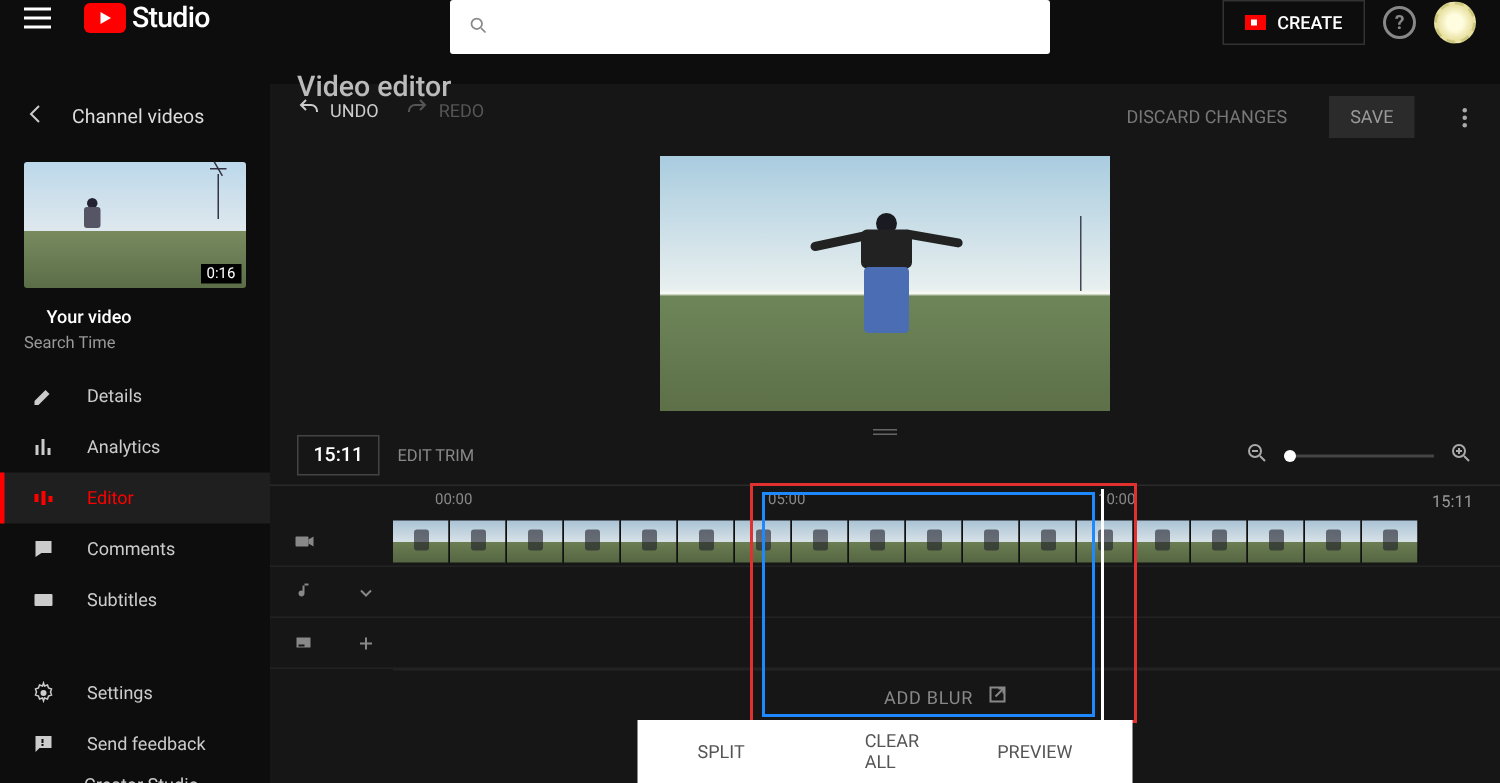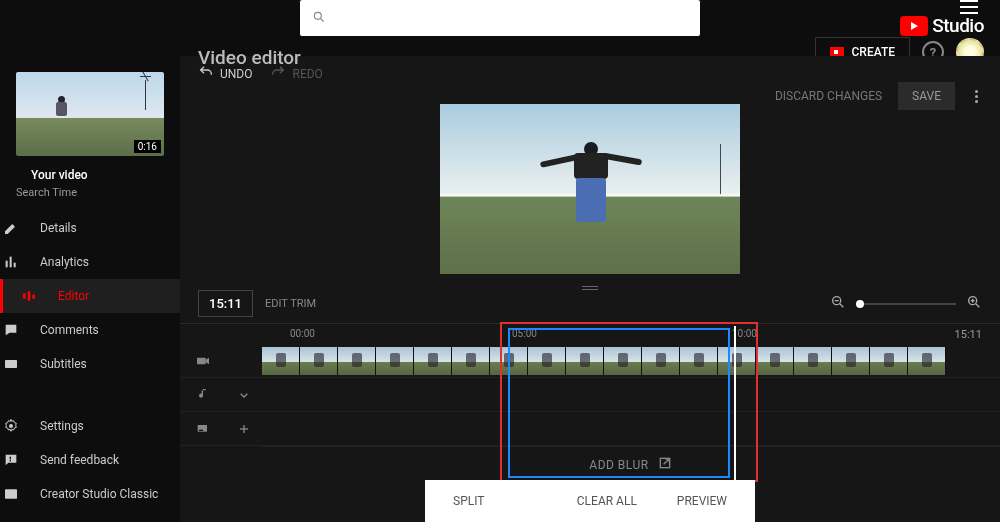--- a/index.html
+++ b/index.html
@@ -1,19 +1,19 @@
 <!DOCTYPE html>
 <html><head>
 <meta charset="utf-8">
 <style>
 * { margin: 0; padding: 0; box-sizing: border-box; font-family: Roboto, Arial, sans-serif; }
 body { background: #0d0d0d; color: #fff; width: 1000px; height: 522px; overflow: hidden; position: relative; }
 
 
-.header { height: 56px; background: #0d0d0d; display: flex; align-items: flex-end; padding: 0 16px; position: relative; flex-direction: column; }
+.header { height: 56px; background: #0d0d0d; display: flex; align-items: flex-start; padding: 0 16px; position: relative; }
 .menu-btn { width: 24px; height: 24px; display: flex; flex-direction: column; justify-content: center; gap: 4px; cursor: pointer; }
 .menu-btn span { height: 2px; background: #fff; width: 18px; }
 .logo { display: flex; align-items: center; margin-left: 16px; gap: 4px; }
 .logo-icon { width: 28px; height: 20px; background: #ff0000; border-radius: 4px; display: flex; align-items: center; justify-content: center; }
 .logo-tri { width: 0; height: 0; border-left: 7px solid #fff; border-top: 4px solid transparent; border-bottom: 4px solid transparent; margin-left: 1px; }
 .logo-text { font-size: 19px; font-weight: 500; letter-spacing: -0.5px; }
 .search-box { position: absolute; left: 300px; width: 400px; height: 36px; background: #fff; border-radius: 2px; display: flex; align-items: center; padding: 0 12px; }
 .search-box input { border: none; outline: none; flex: 1; font-size: 13px; color: #666; margin-left: 10px; background: transparent; }
 .header-right { margin-left: auto; display: flex; align-items: center; gap: 12px; }
 .create-btn { border: 1px solid #333; padding: 7px 14px; display: flex; align-items: center; gap: 8px; font-size: 12px; font-weight: 500; cursor: pointer; }
@@ -30,32 +30,32 @@
 .thumb { width: 148px; height: 84px; background: linear-gradient(to bottom, #bcd8ea 0%, #dfe8ee 55%, #788a5e 55%, #5c6e48 100%); position: relative; border-radius: 2px; }
 .thumb-wind { position: absolute; right: 18px; top: 8px; width: 1px; height: 30px; background: #334; }
 .thumb-wind::before, .thumb-wind::after { content:''; position:absolute; top:-4px; left:-5px; width:11px; height:1px; background:#334; }
 .thumb-wind::after { transform: rotate(60deg); }
 .thumb-person { position:absolute; left:32px; top:24px; width:28px; height:32px; }
 .thumb-person::before { content:''; position:absolute; left:10px; top:0; width:7px; height:7px; background:#223; border-radius:50%; }
 .thumb-person::after { content:''; position:absolute; left:8px; top:6px; width:11px; height:14px; background:#556; border-radius:2px; }
 .thumb-dur { position: absolute; bottom: 3px; right: 3px; background: #000; font-size: 10px; padding: 1px 4px; }
 .your-video { padding: 4px 31px; font-size: 12px; font-weight: 500; }
 .video-title { padding: 0 16px 12px; font-size: 11px; color: #999; }
-.nav-item { display: flex; align-items: center; padding: 0 2px; height: 34px; gap: 20px; font-size: 12px; color: #ccc; cursor: pointer; }
+.nav-item { display: flex; align-items: center; padding: 0 20px; height: 34px; gap: 20px; font-size: 12px; color: #ccc; cursor: pointer; }
 .nav-item.active { background: #1f1f1f; color: #ff0000; border-left: 3px solid #ff0000; padding-left: 17px; }
 .nav-spacer { height: 28px; }
 .nav-icon { width: 18px; height: 18px; display: flex; align-items: center; justify-content: center; }
 
 
 .content { flex: 1; background: #161616; position: relative; }
 .toprow { display: flex; align-items: flex-start; padding: 8px 18px; height: 44px; }
 .page-title { position: absolute; top: -10px; left: 18px; font-size: 19px; font-weight: 500; color: #bbb; }
 .undo-btn, .redo-btn { display: flex; align-items: center; gap: 6px; font-size: 12px; color: #ccc; margin-right: 18px; cursor: pointer; }
 .redo-btn { color: #555; }
-.toprow-right { margin-left: auto; display: flex; align-items: center; gap: 16px; margin-top: 18px; }
+.toprow-right { margin-left: auto; display: flex; align-items: center; gap: 28px; }
 .discard { font-size: 12px; color: #777; cursor: pointer; }
 .save-btn { background: #2b2b2b; color: #999; font-size: 12px; padding: 7px 14px; cursor: pointer; }
 .more-dots { display: flex; flex-direction: column; gap: 2px; cursor: pointer; padding: 4px; }
 .more-dots span { width: 3px; height: 3px; background: #aaa; border-radius: 50%; }
 
 .preview-area { display: flex; justify-content: center; padding: 4px 0 10px; }
 .preview { width: 300px; height: 170px; background: linear-gradient(to bottom, #a9ccdf 0%, #e8efef 52%, #fafaf4 54%, #6e8559 55%, #5d7048 100%); position: relative; }
 .prev-wind { position: absolute; right: 0; top: 30px; width: 40px; height: 70px; }
 .prev-wind::before { content:''; position:absolute; left:20px; top:10px; width:1px; height:50px; background:#445; }
 .prev-fig { position: absolute; left: 110px; top: 38px; width: 80px; height: 100px; }
@@ -86,21 +86,21 @@
 .film-strip { display: flex; height: 28px; margin-top: 3px; }
 .film-frame { width: 38px; height: 28px; background: linear-gradient(to bottom, #aac3d5 0%, #d8e2e7 52%, #6b7d52 52%, #556642 100%); border-right: 1px solid #111; position: relative; }
 .film-frame::after { content:''; position:absolute; left:14px; top:6px; width:10px; height:14px; background: rgba(30,30,40,.6); border-radius:2px; }
 
 .selection-box { position: absolute; border: 2px solid #e03030; pointer-events: none; }
 .inner-sel { position: absolute; border: 2px solid #1e88ff; pointer-events: none; }
 .playhead { position: absolute; width: 2px; background: #fff; pointer-events: none; }
 
 .add-blur-row { height: 36px; display: flex; align-items: center; justify-content: center; color: #888; font-size: 12px; gap: 8px; border-top: 1px solid #222; margin-left: 82px; letter-spacing: 0.5px; }
 
-.bottom-bar { position: absolute; bottom: 0; left: 50%; transform: translateX(-50%); width: 330px; height: 42px; background: #fff; display: flex; align-items: center; padding: 0 28px; gap: 40px; }
+.bottom-bar { position: absolute; bottom: 0; left: 50%; transform: translateX(-50%); width: 330px; height: 42px; background: #fff; display: flex; align-items: center; padding: 0 40px; gap: 40px; }
 .bottom-bar span { font-size: 12px; color: #555; cursor: pointer; }
 .bottom-bar .gap { flex: 1; }
 
 svg { width: 16px; height: 16px; }
 .s14 svg { width: 14px; height: 14px; }
 </style>
 </head>
 <body>
 
 <div class="header">
@@ -127,20 +127,26 @@
       <span>CREATE</span>
     </div>
     <div class="help-btn">?</div>
     <div class="avatar"></div>
   </div>
 </div>
 
 <div class="main">
 
   <div class="sidebar">
+    <div class="back-row">
+      <span><svg viewBox="0 0 24 24" fill="none" stroke="#ccc" stroke-width="2">
+            <path d="M15 4l-8 8 8 8"></path>
+          </svg></span>
+      <span>Channel videos</span>
+    </div>
     <div class="thumb-wrap">
       <div class="thumb">
         <div class="thumb-wind"></div>
         <div class="thumb-person"></div>
         <div class="thumb-dur">0:16</div>
       </div>
     </div>
     <div class="your-video">Your video</div>
     <div class="video-title">Search Time</div>
 

